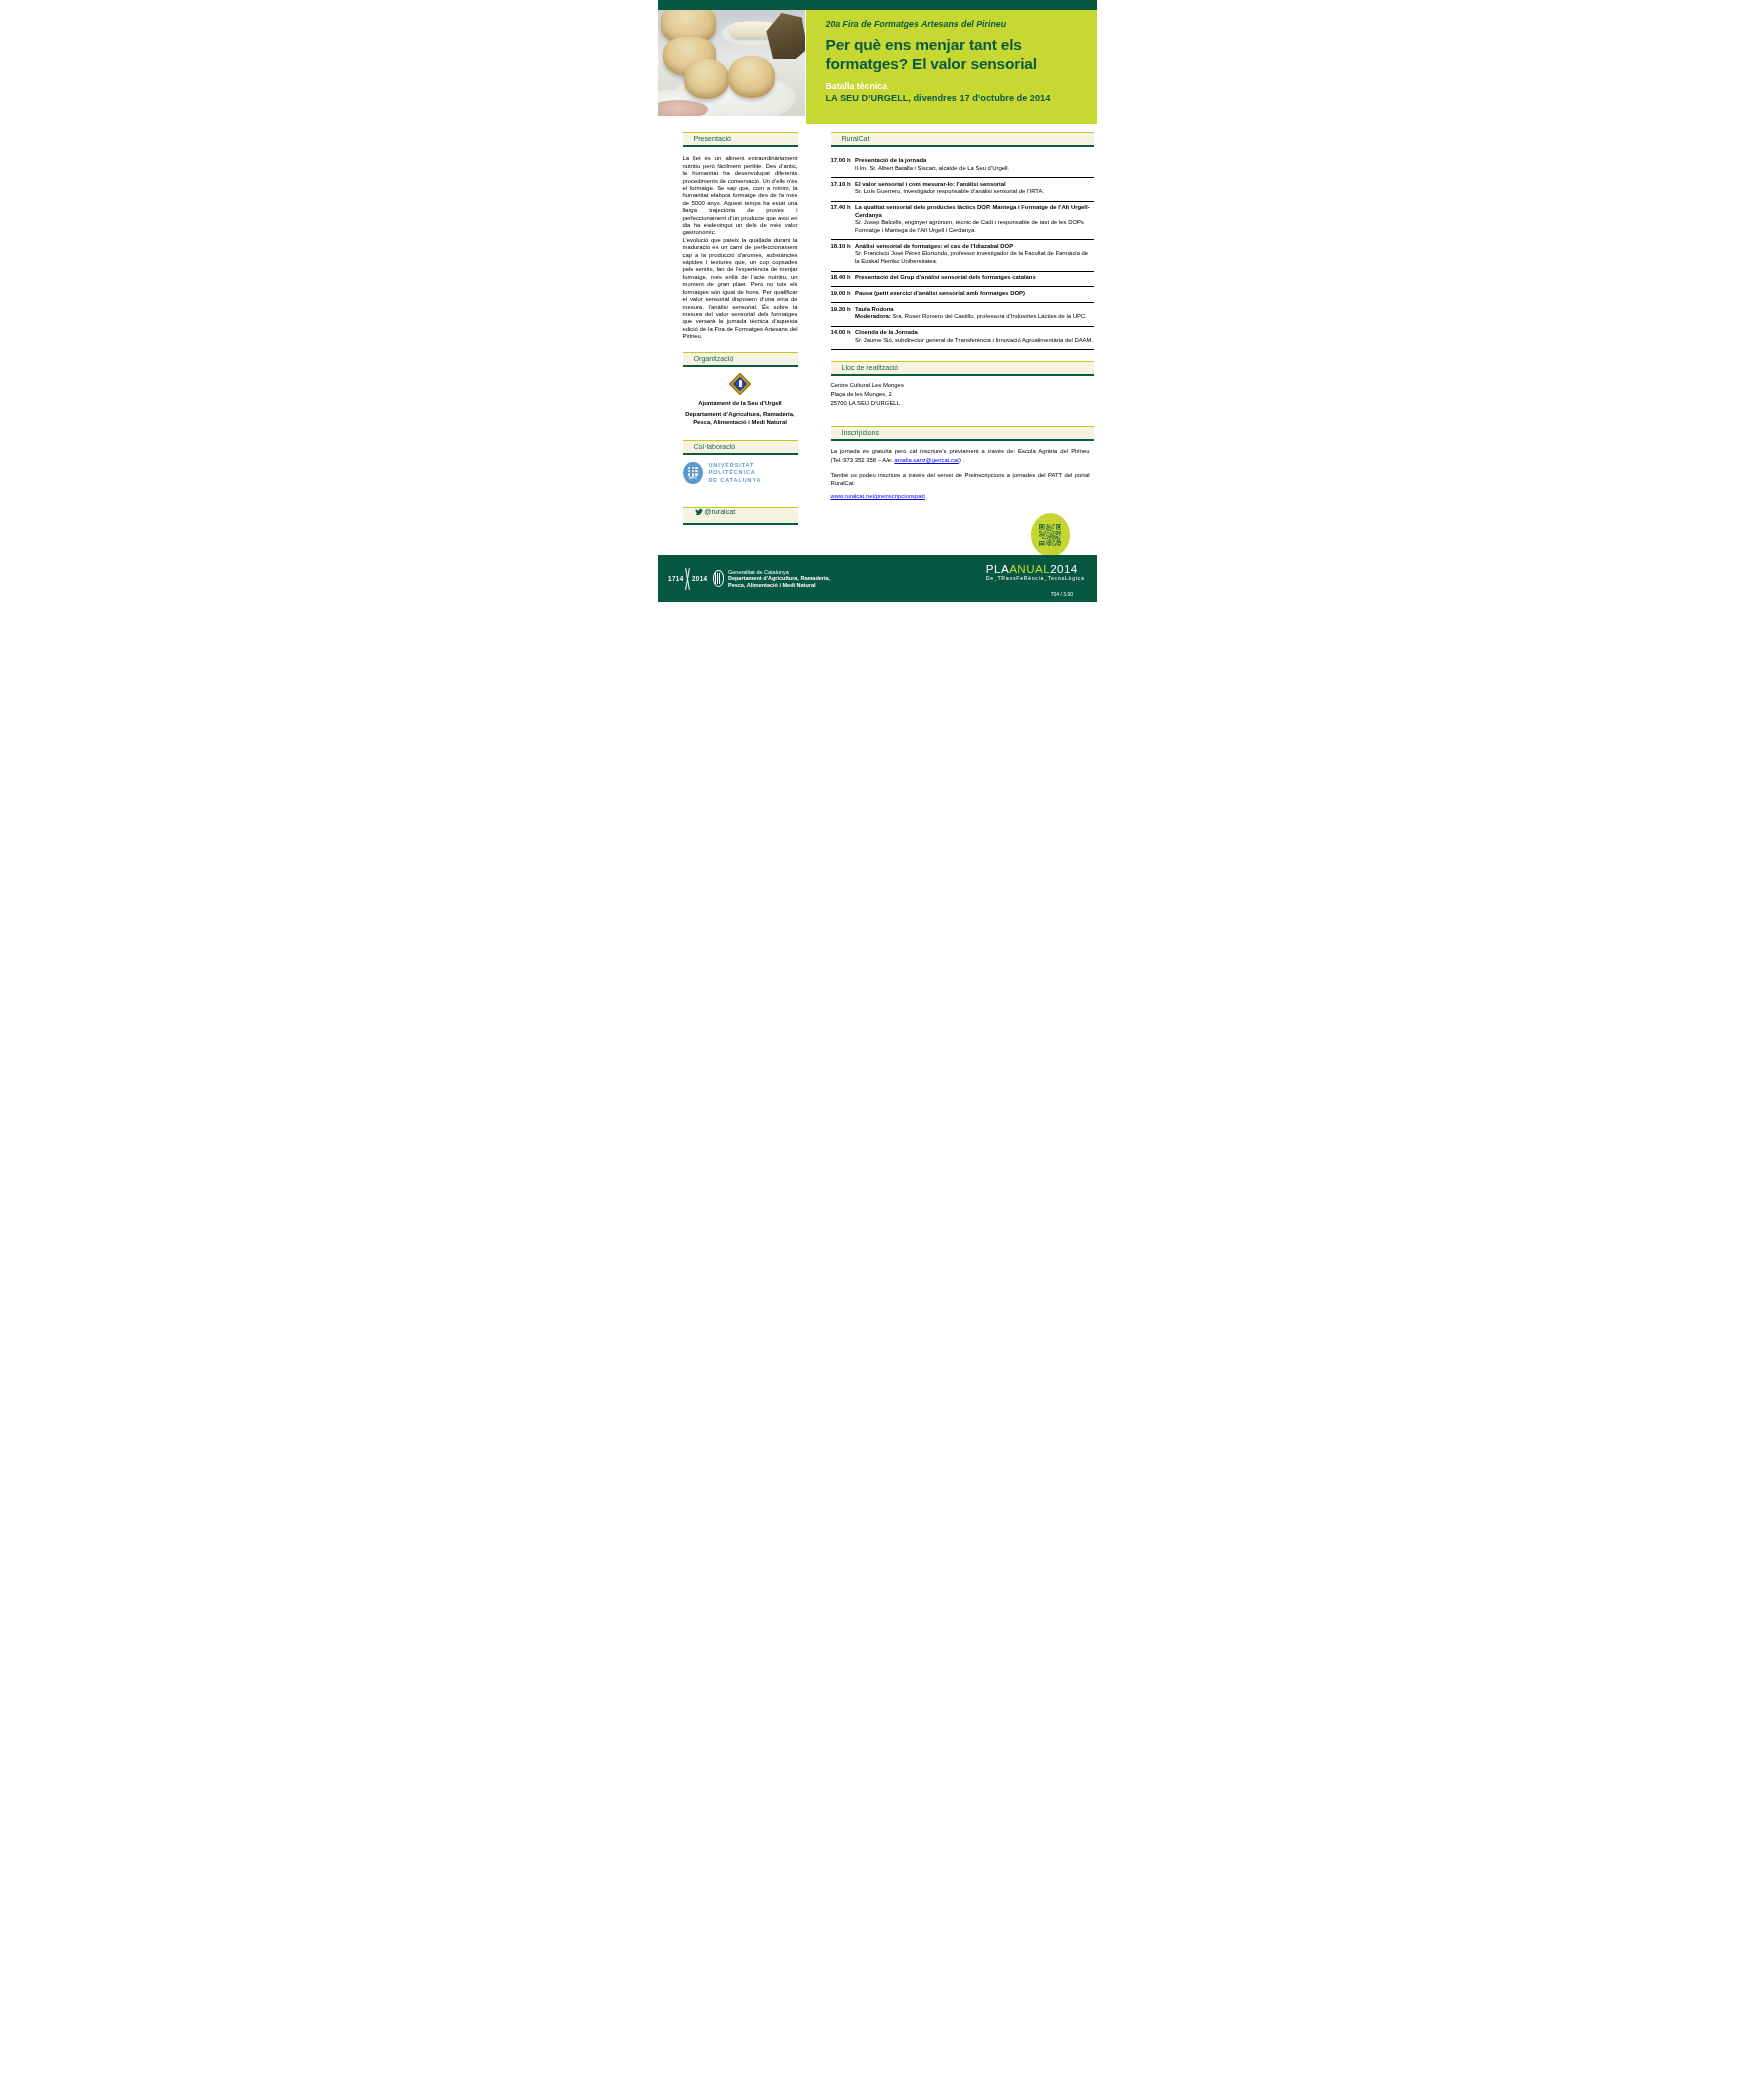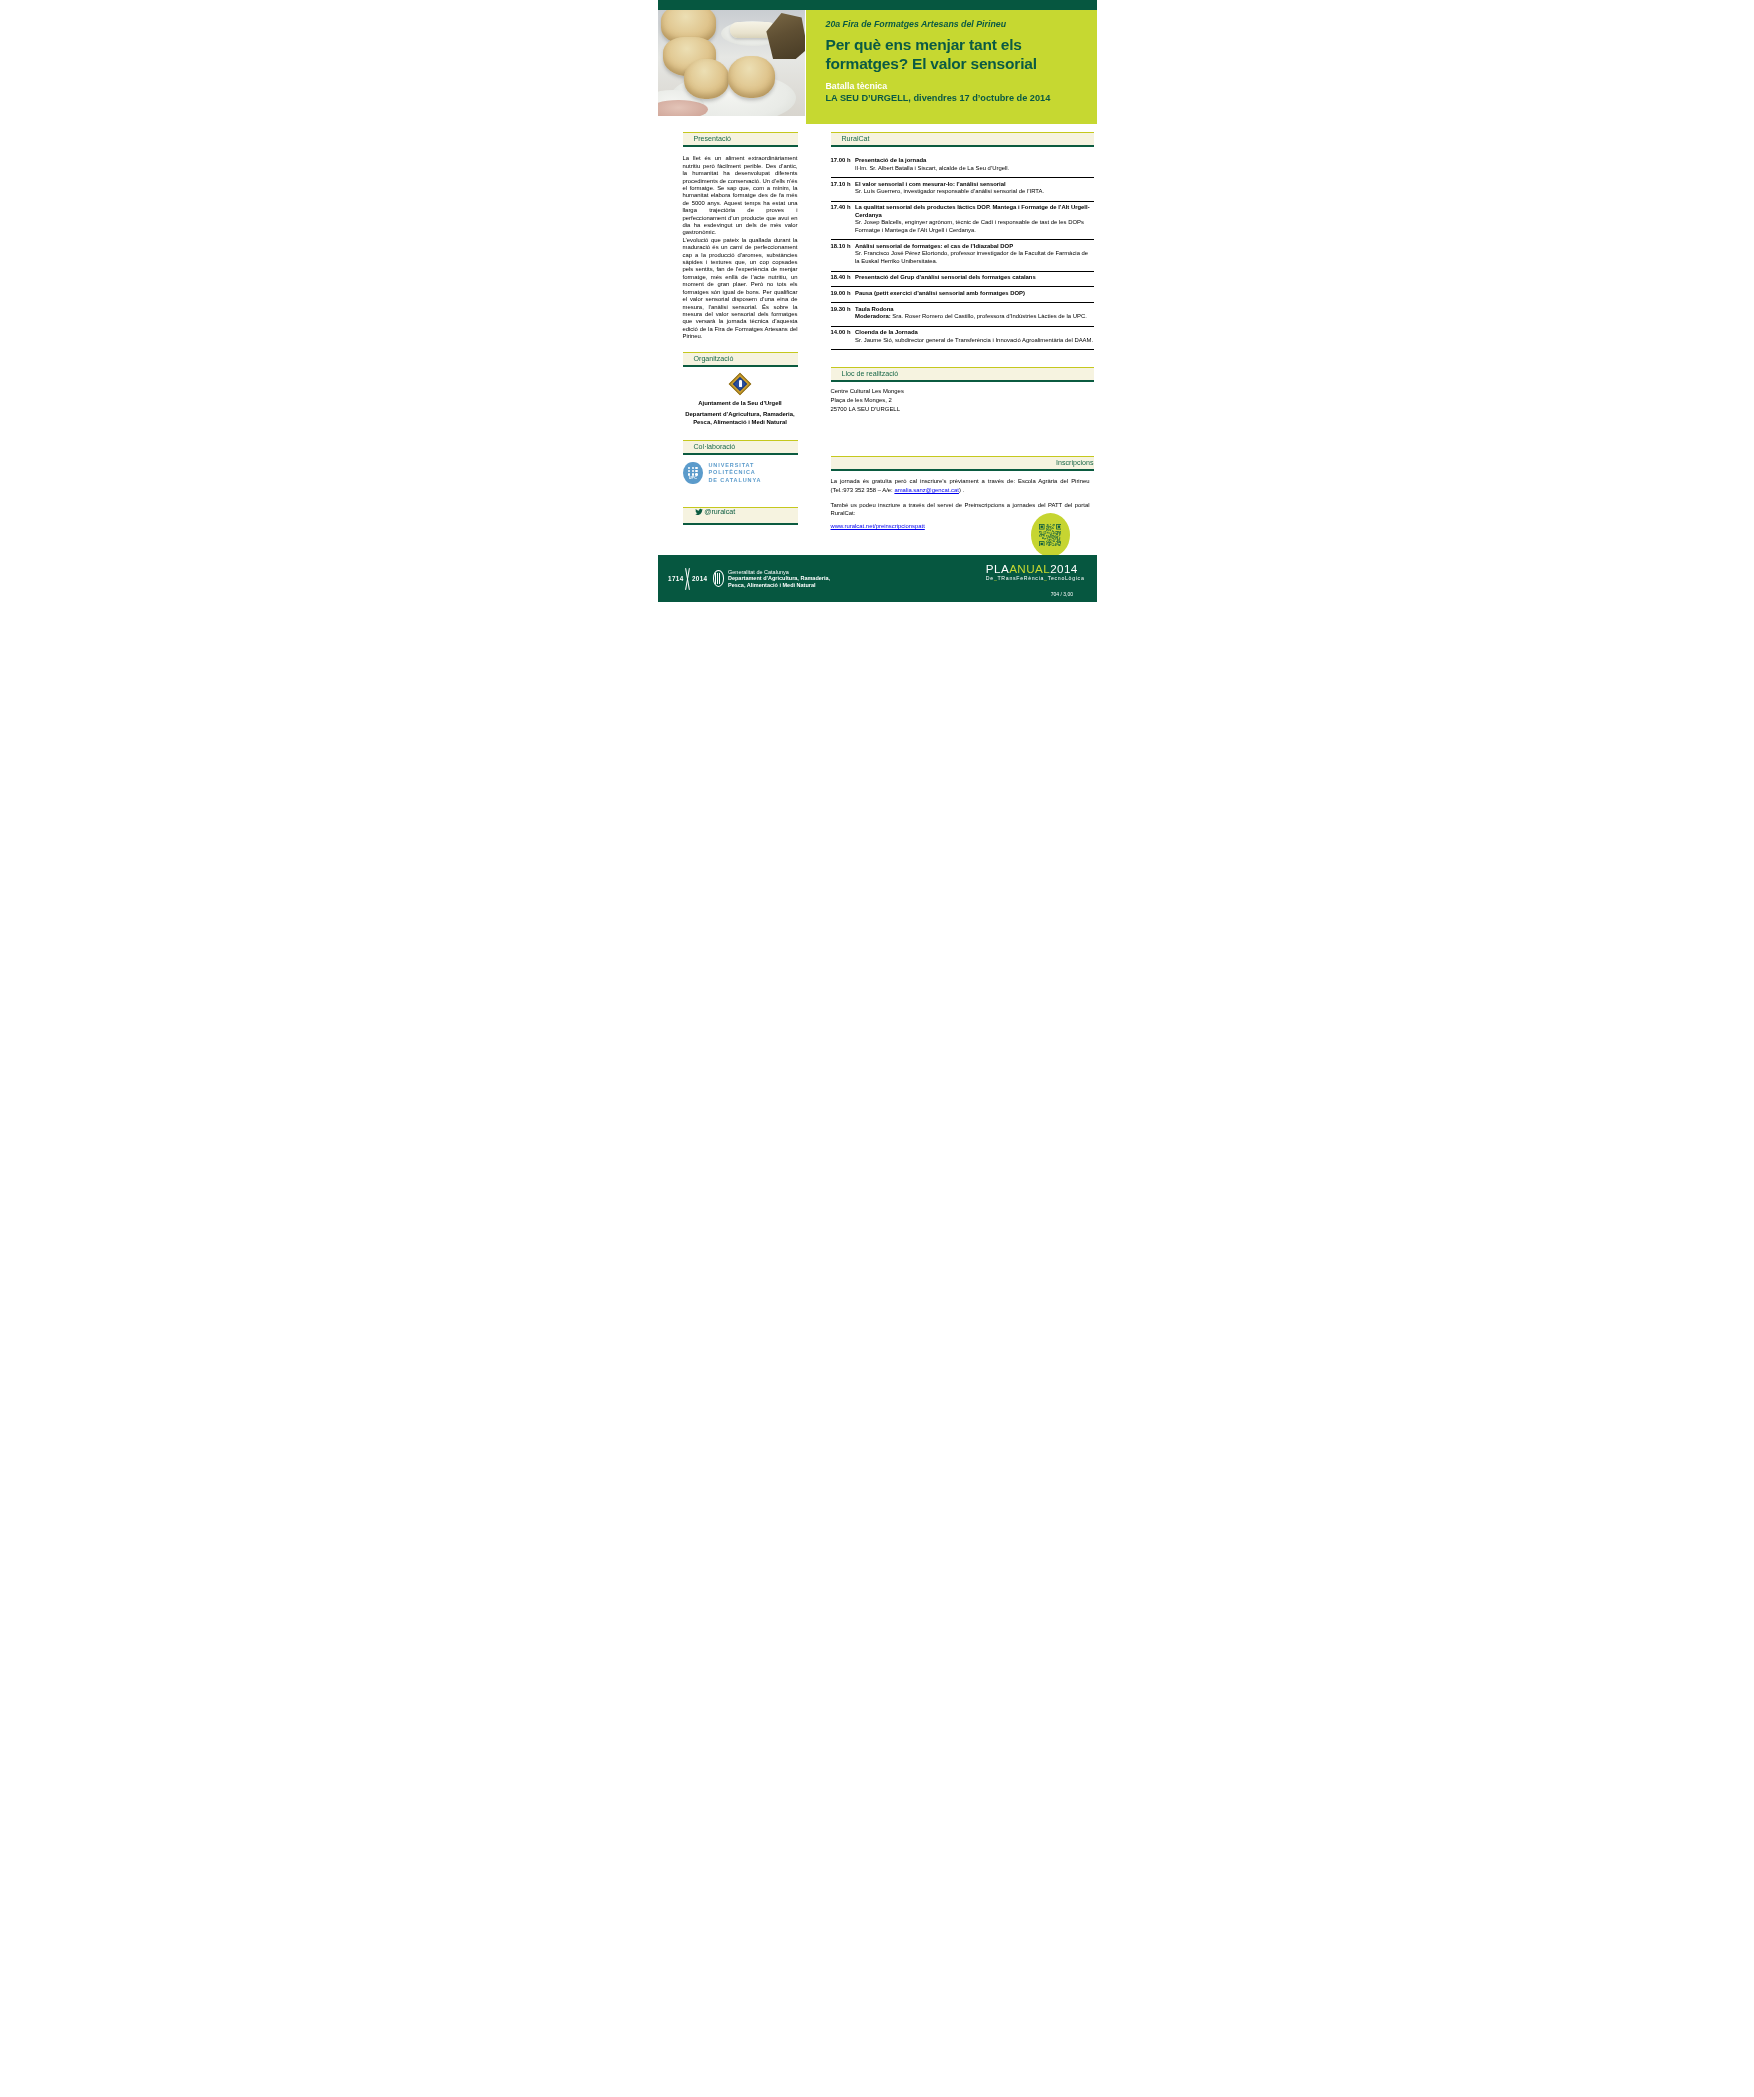--- a/index.html
+++ b/index.html
@@ -278,30 +278,30 @@
   <div class="prog-item">
     <span class="prog-time">14.00 h</span>
     <div class="prog-content">
       <div class="prog-title">Cloenda de la Jornada</div>
       <div class="prog-desc">Sr. Jaume Sió, subdirector general de Transferència i Innovació Agroalimentària del DAAM.</div>
     </div>
   </div>
 <div class="prog-hr"></div>
       </div>
 
-    <div class="section-bar" style="margin-top:17px;">
+    <div class="section-bar" style="margin-top:11px;">
       <div class="heading">Lloc de realització</div>
     </div>
     <div class="address">
       <div>Centre Cultural Les Monges</div>
       <div>Plaça de les Monges, 2</div>
       <div>25700 LA SEU D’URGELL</div>
     </div>
 
-    <div class="section-bar" style="margin-top:43px;justify-content:flex-end;">
+    <div class="section-bar" style="margin-top:19px;">
       <div class="heading">Inscripcions</div>
     </div>
     <div class="inscr-text">
       <p class="para1"><span>La jornada és gratuïta però cal inscriure’s prèviament a través de: Escola Agrària del Pirineu (Tel.:973 352 358 – A/e: </span><span class="link">amalia.sanz@gencat.cat</span><span>) .</span></p>
       <p class="para2">També us podeu inscriure a través del servei de Preinscripcions a jornades del PATT del portal RuralCat:</p>
       <div class="url-line"><span class="link">www.ruralcat.net/preinscripcionspatt</span></div>
     </div>
   </div>
 
   <div class="qr-circle">

